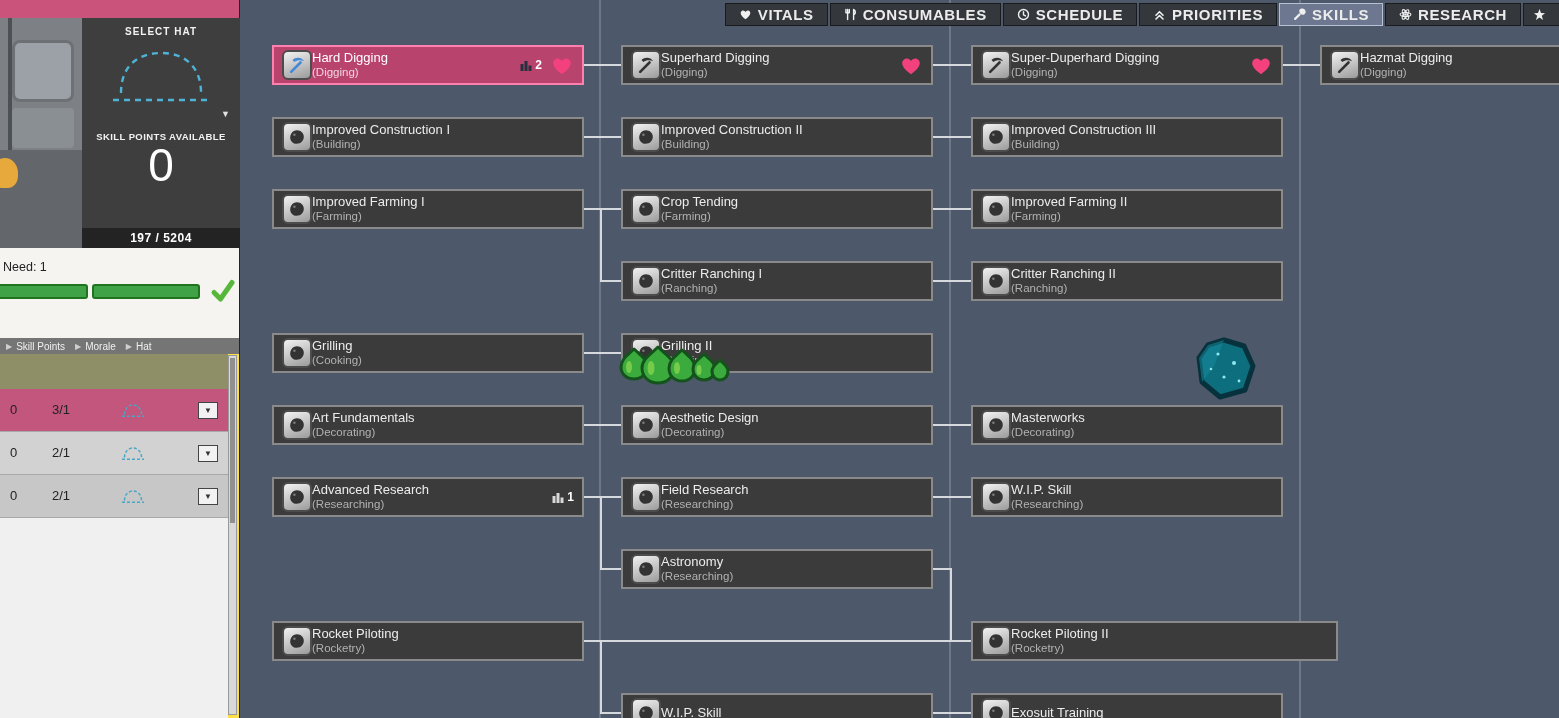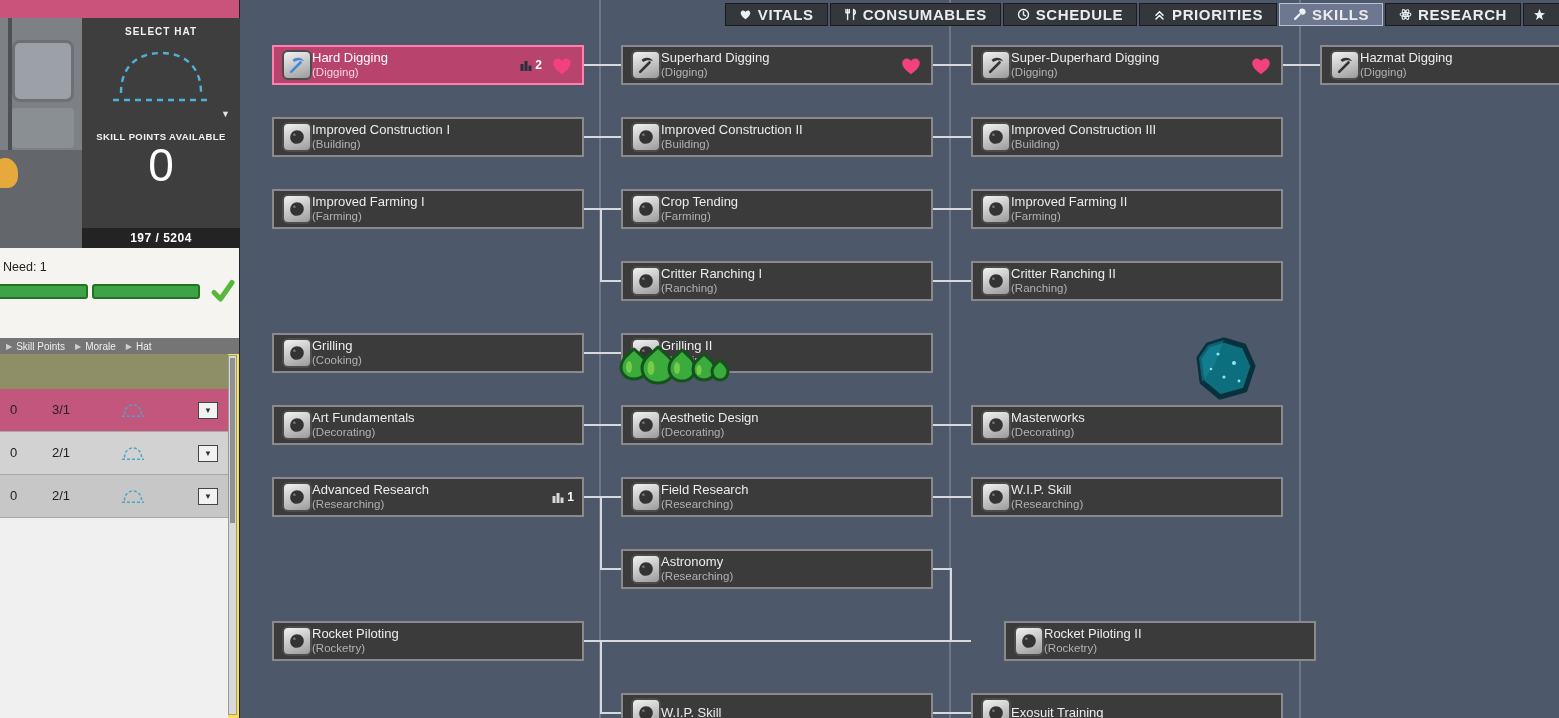--- a/index.html
+++ b/index.html
@@ -442,21 +442,21 @@
           <svg width="20" height="20" viewBox="0 0 20 20">
             <path d="M10 3.2 C13.8 3.2,16.8 6,16.8 9.8 C16.8 14,13.6 16.8,9.7 16.8 C5.8 16.8,3.2 14,3.2 10.4 C3.2 6.4,6.2 3.2,10 3.2 Z" fill="#333333"></path>
             <circle cx="7.4" cy="7.8" r="1.3" fill="#ffffff" opacity="0.35"></circle>
           </svg>
         </div>
         <div class="skill-text">
           <span class="skill-title">Rocket Piloting</span>
           <span class="skill-cat">(Rocketry)</span>
         </div>
       </div>
-      <div class="skill-box" style="left: 971px; top: 621px; width: 312px; height: 40px; margin-left: 33px;">
+      <div class="skill-box" style="left: 971px; top: 621px; width: 367px; height: 40px;">
         <div class="skill-icon">
           <svg width="20" height="20" viewBox="0 0 20 20">
             <path d="M10 3.2 C13.8 3.2,16.8 6,16.8 9.8 C16.8 14,13.6 16.8,9.7 16.8 C5.8 16.8,3.2 14,3.2 10.4 C3.2 6.4,6.2 3.2,10 3.2 Z" fill="#333333"></path>
             <circle cx="7.4" cy="7.8" r="1.3" fill="#ffffff" opacity="0.35"></circle>
           </svg>
         </div>
         <div class="skill-text">
           <span class="skill-title">Rocket Piloting II</span>
           <span class="skill-cat">(Rocketry)</span>
         </div>

